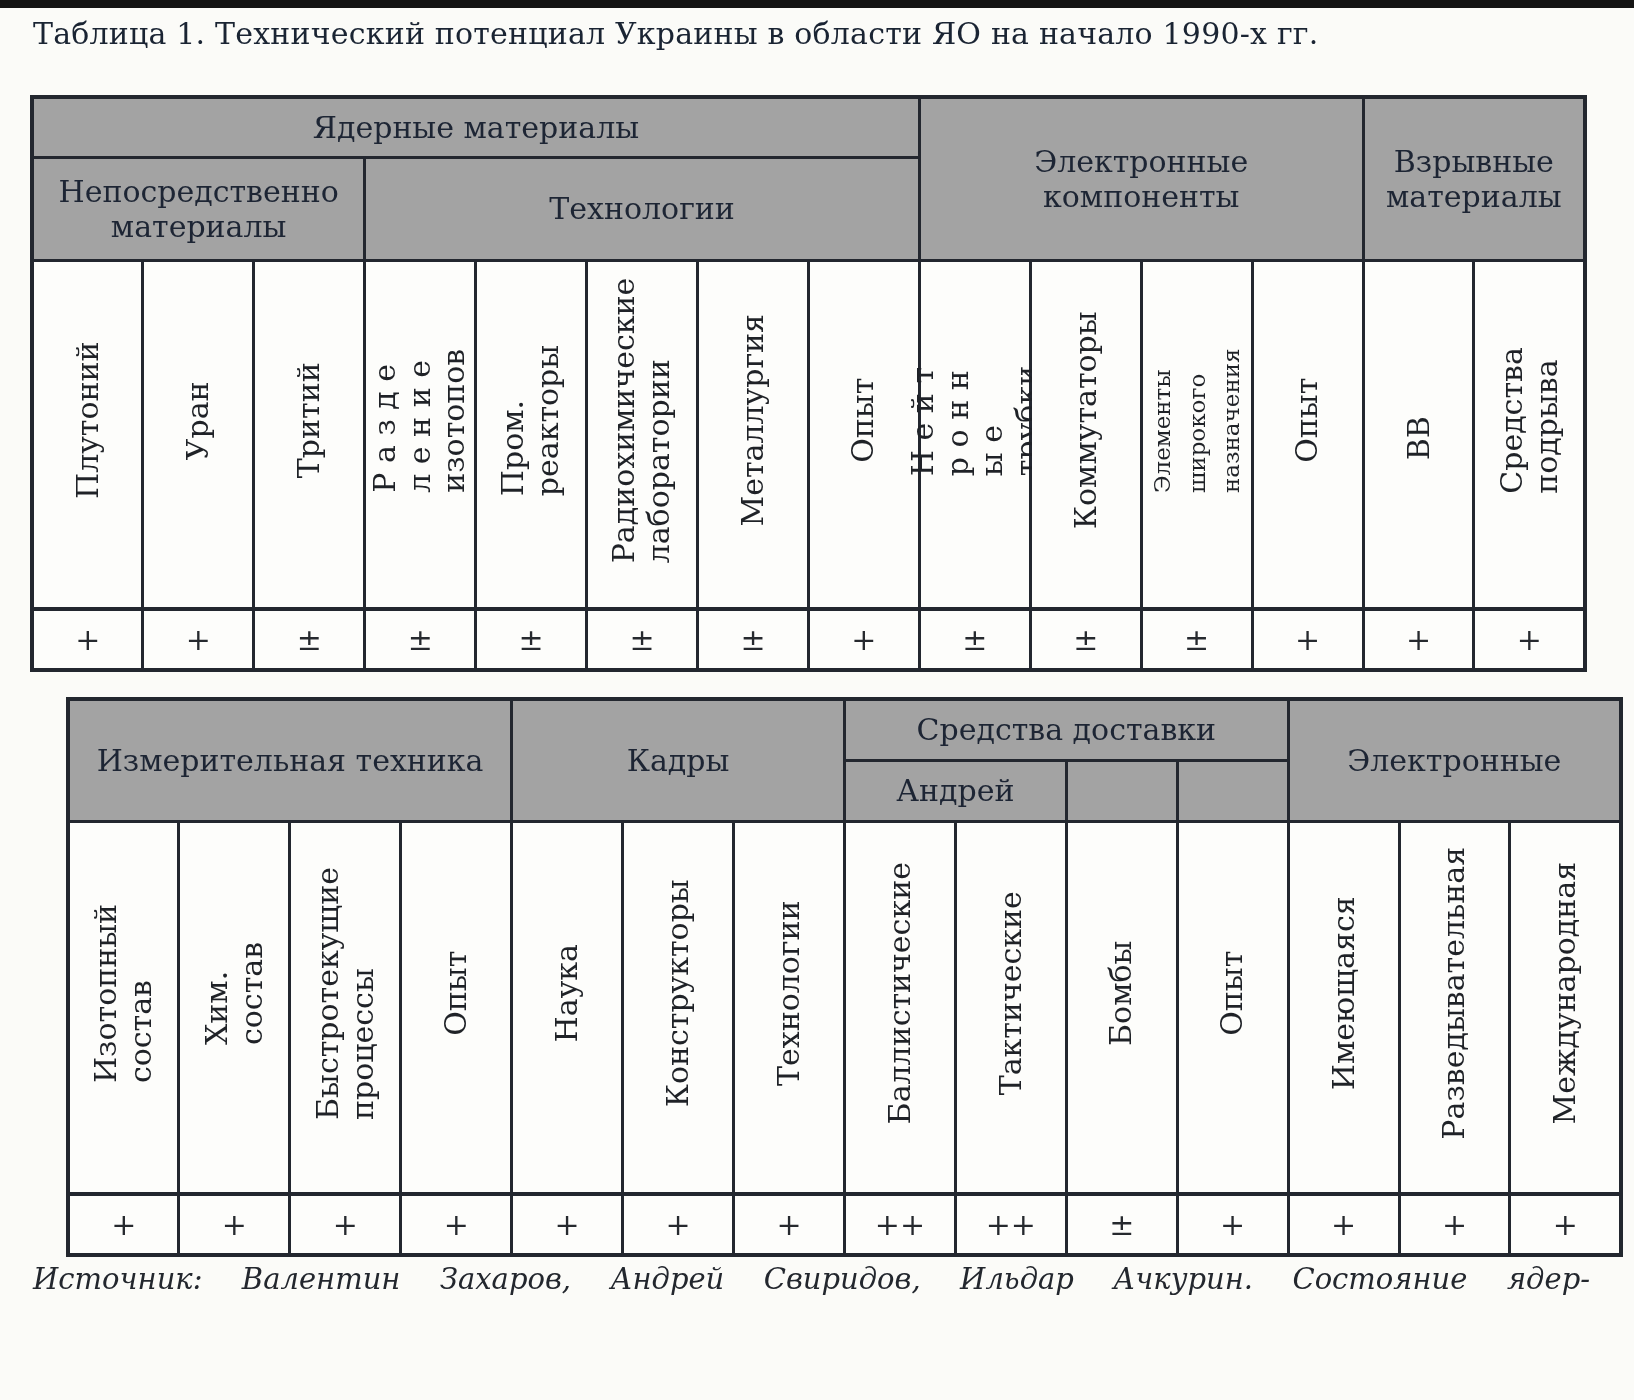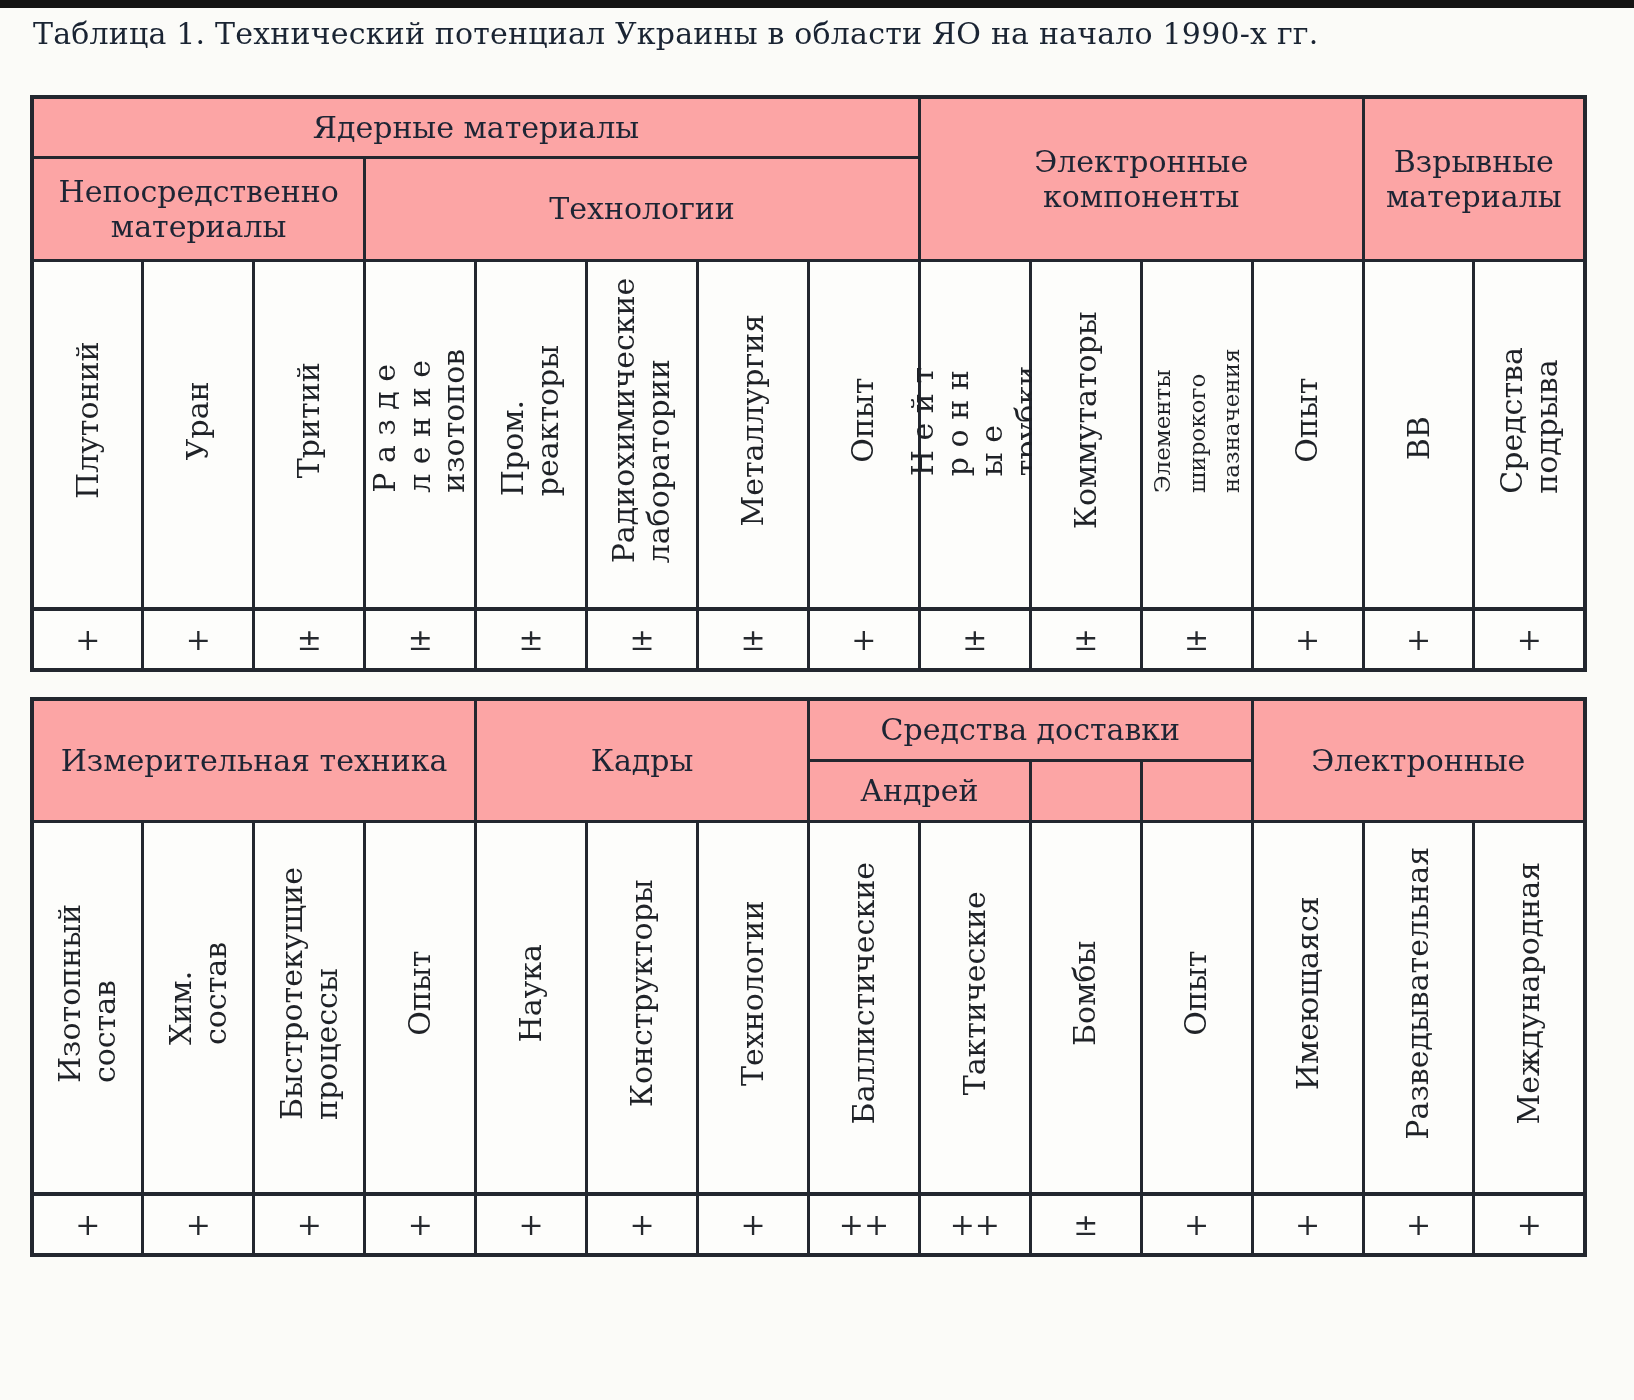--- a/index.html
+++ b/index.html
@@ -17,24 +17,24 @@
     font-size:30px;color:#1a2433;letter-spacing:0.2px;
   }
   table.grid{
     position:absolute;left:30px;
     width:1557px;
     border-collapse:collapse;table-layout:fixed;
     border:4px solid #23272f;
     background:#fdfdfb;
   }
   #t1{top:95px;}
-  #t2{top:697px;}
+  #t2{top:697px;margin-left:36px;}
   .grid th,.grid td{border:3px solid #23272f;padding:0;}
   .grid th{
-    background:#fca5a5;
+    background:#a3a3a3;
     font-weight:normal;
     font-size:30px;color:#1d2534;
     white-space:pre-line;line-height:1.18;
     text-align:center;vertical-align:middle;
   }
   .h57 th{height:57px;}
   .h100 th{height:100px;}
   .h58 th{height:58px;}
   
   .vcell{position:relative;background:#fdfdfb;}
@@ -308,13 +308,14 @@
     <td>±</td>
     <td>+</td>
     <td>+</td>
     <td>+</td>
     <td>+</td>
   </tr>
 </tbody>
   </table>
 
 <div class="source">
+  <div class="src-line src-just">Источник: Валентин Захаров, Андрей Свиридов, Ильдар Ачкурин. Состояние ядер-</div>
 </div>
 
 </body></html>

